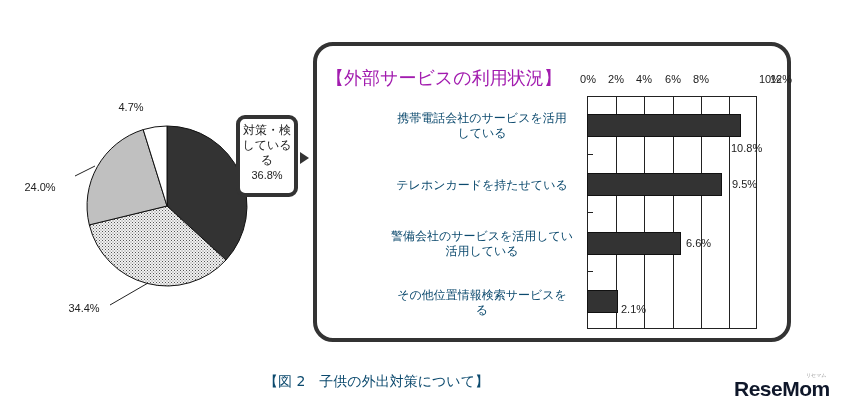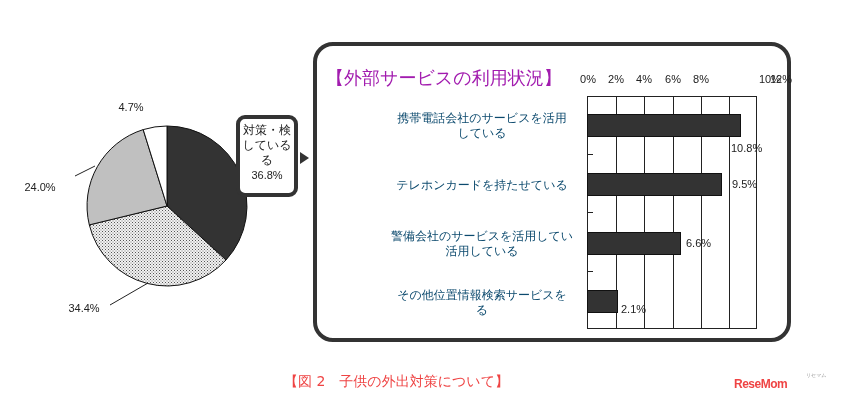--- a/index.html
+++ b/index.html
@@ -11,22 +11,22 @@
   .callout-arrow{position:absolute;left:300px;top:152px;width:0;height:0;border-top:6px solid transparent;border-bottom:6px solid transparent;border-left:9px solid #333;}
   .panel{position:absolute;left:313px;top:42px;width:478px;height:300px;border:4px solid #333;border-radius:20px;box-sizing:border-box;background:#fff;}
   .panel-title{position:absolute;left:326px;top:66px;font-size:18px;color:#a21caf;}
   .tick{position:absolute;top:73px;font-family:"Liberation Sans",sans-serif;font-size:11px;color:#222;transform:translateX(-50%);}
   .plot{position:absolute;left:587px;top:96px;width:170px;height:233px;border:1px solid #222;box-sizing:border-box;}
   .gridline{position:absolute;top:0;bottom:0;width:1px;background:#222;}
   .bar{position:absolute;left:-1px;height:23px;background:#333;border:1px solid #111;box-sizing:border-box;}
   .bar-val{position:absolute;font-family:"Liberation Sans",sans-serif;font-size:11px;color:#222;}
   .cat-label{position:absolute;right:262px;text-align:center;font-size:12px;line-height:15px;color:#0c4a6e;white-space:pre-line;width:200px;}
   .ytick{position:absolute;left:-1px;width:6px;height:1px;background:#222;}
-  .caption{position:absolute;left:284px;top:373px;font-size:14px;color:#ef4444;}
-  .logo{position:absolute;left:734px;top:377px;font-family:"Liberation Sans",sans-serif;font-weight:bold;font-size:12px;color:#ef4444;letter-spacing:-0.5px;}
+  .caption{position:absolute;left:264px;top:373px;font-size:14px;color:#0c4a6e;}
+  .logo{position:absolute;left:734px;top:377px;font-family:"Liberation Sans",sans-serif;font-weight:bold;font-size:21px;color:#0f172a;letter-spacing:-0.5px;}
   .logo-sub{position:absolute;left:806px;top:372px;font-size:5px;color:#999;}
 </style>
 </head>
 <body>
 
 <svg class="abs" style="left:0;top:0" width="844" height="414">
   <defs>
     <pattern id="dots" width="3" height="3" patternUnits="userSpaceOnUse">
       <rect width="3" height="3" fill="#f2f2f2"></rect>
       <rect x="0" y="0" width="1" height="1" fill="#555"></rect>

